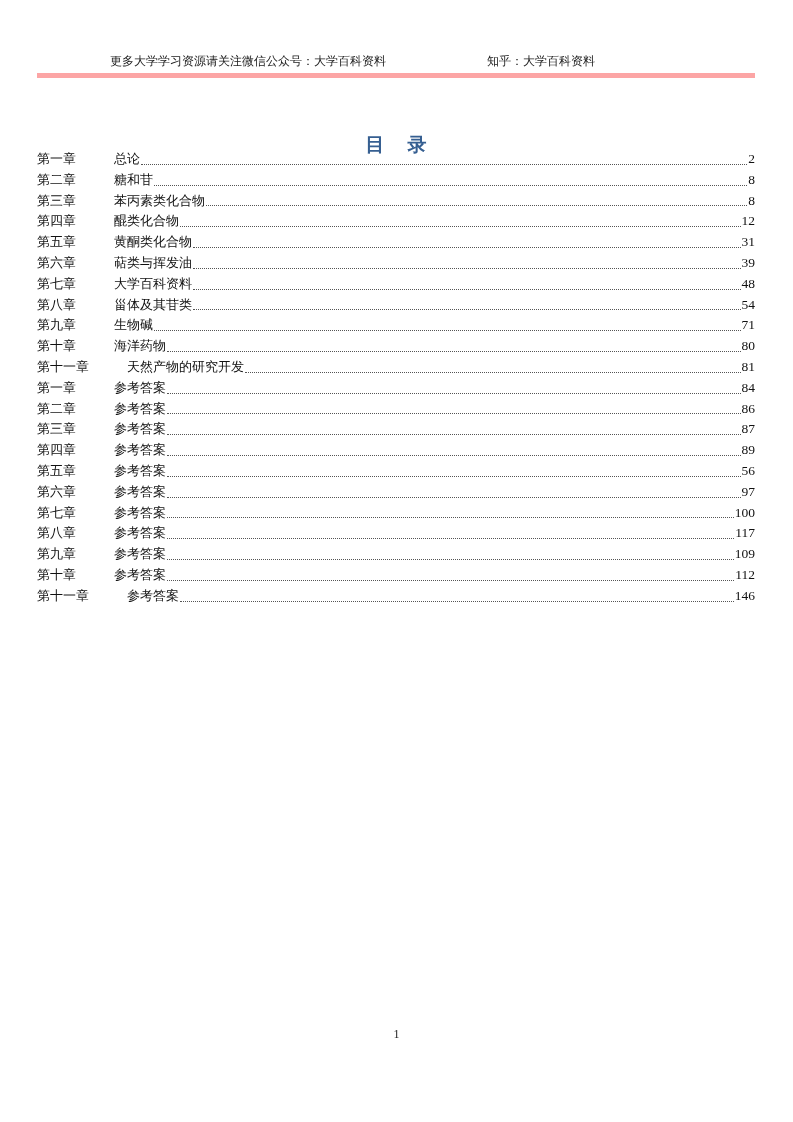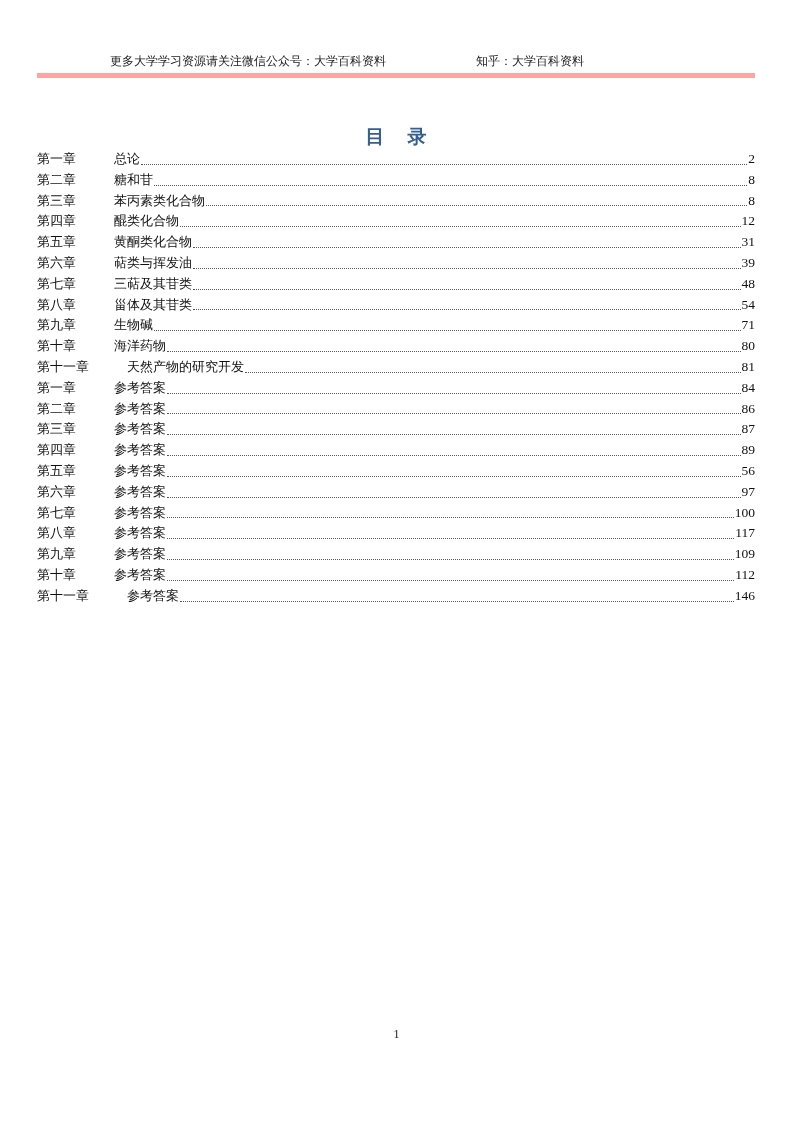--- a/index.html
+++ b/index.html
@@ -28,28 +28,28 @@
       font-family: Liberation Mono, monospace;
     }
     .header .left {
       position: absolute;
       left: 73px;
       top: 1px;
       white-space: nowrap;
     }
     .header .right {
       position: absolute;
-      left: 439px;
+      left: 450px;
       top: 1px;
       white-space: nowrap;
     }
     .title {
       position: absolute;
       left: 0;
-      top: 124px;
+      top: 132px;
       width: 793px;
       text-align: center;
       font-size: 19px;
       font-weight: bold;
       color: #365f91;
       font-family: "DejaVu Sans", "Liberation Sans", sans-serif;
       letter-spacing: 1px;
     }
     .title span.gap {
       display: inline-block;
@@ -153,21 +153,21 @@
     <span class="page">31</span>
   </div>
   <div class="toc-row">
     <span class="chap">第六章</span>
     <span class="name">萜类与挥发油</span>
     <span class="dots"></span>
     <span class="page">39</span>
   </div>
   <div class="toc-row">
     <span class="chap">第七章</span>
-    <span class="name">三萜及其苷类</span>
+    <span class="name">大学百科资料</span>
     <span class="dots"></span>
     <span class="page">48</span>
   </div>
   <div class="toc-row">
     <span class="chap">第八章</span>
     <span class="name">甾体及其苷类</span>
     <span class="dots"></span>
     <span class="page">54</span>
   </div>
   <div class="toc-row">

